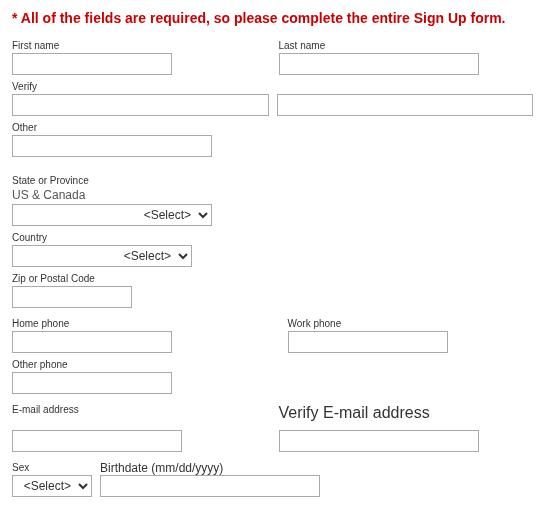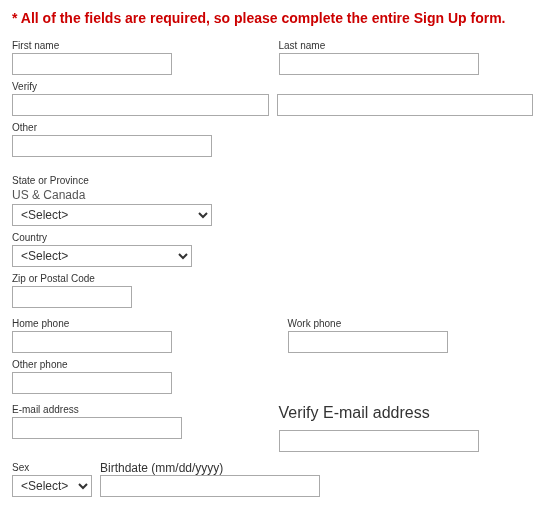--- a/index.html
+++ b/index.html
@@ -44,20 +44,21 @@
       color: #333;
       background: #fff;
     }
     select {
       border: 1px solid #aaa;
       padding: 2px 4px;
       font-size: 12px;
       height: 22px;
       background: #fff;
       color: #333;
+      text-align: right;
     }
     .section {
       margin-bottom: 4px;
     }
     .address-row {
       display: flex;
       gap: 8px;
     }
     .address-row input {
       flex: 1;
@@ -100,20 +101,21 @@
       font-size: 12px;
       color: #555;
       margin-bottom: 2px;
     }
     .email-row {
       display: flex;
       gap: 12px;
     }
     .email-row .col {
       flex: 1;
+      justify-content: space-between;
     }
     .verify-label {
       font-size: 16px;
       color: #333;
       margin-bottom: 8px;
       margin-top: 6px;
     }
     .birthdate-label-inline {
       font-size: 12px;
       white-space: nowrap;

